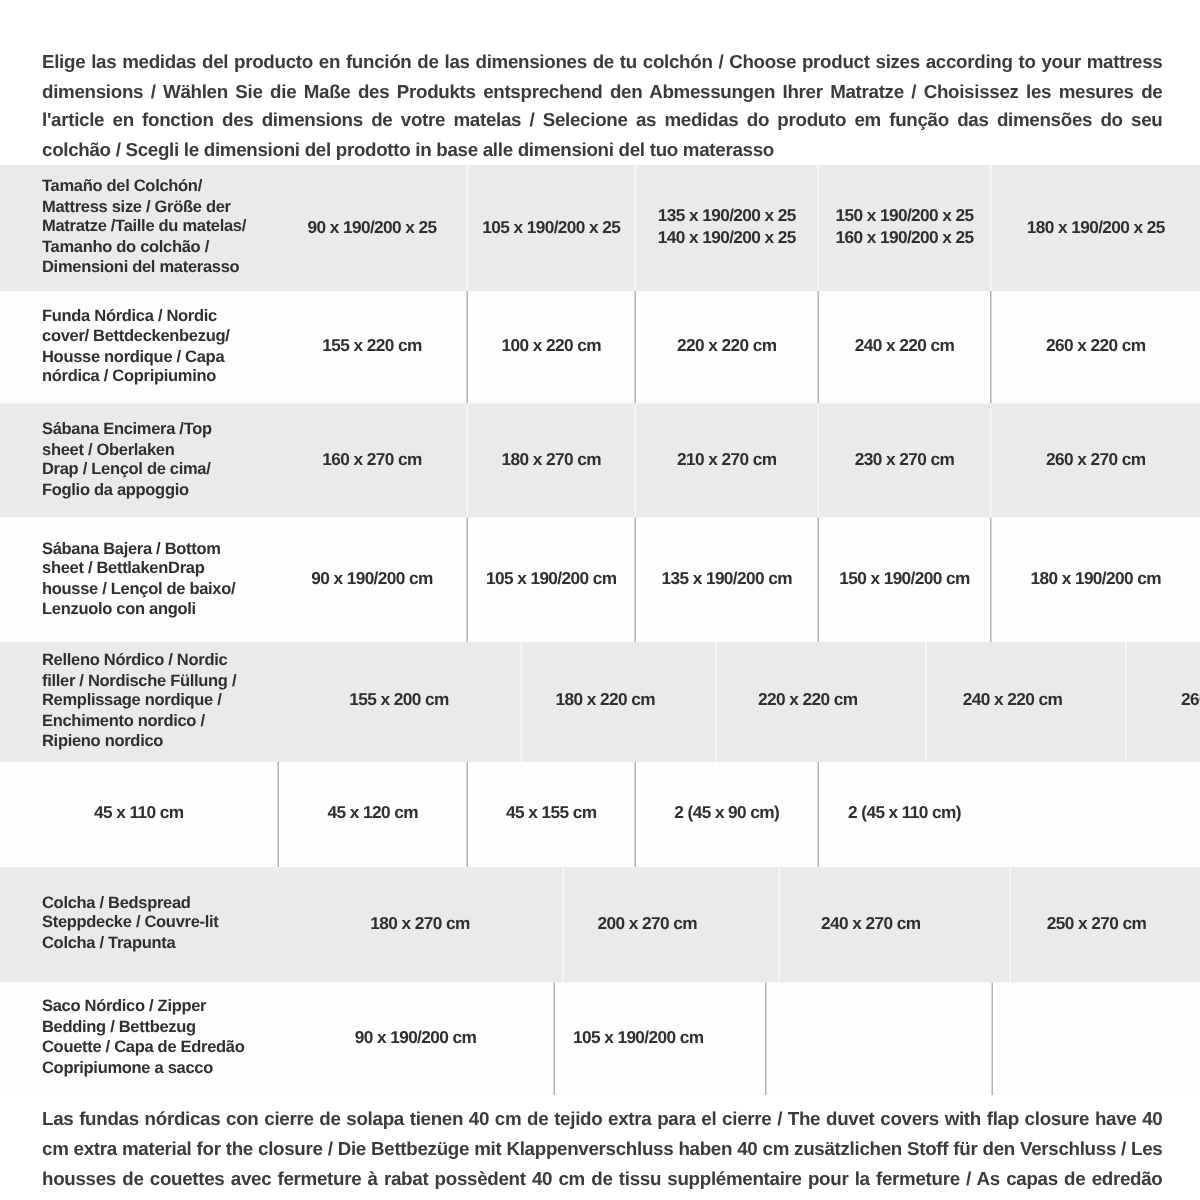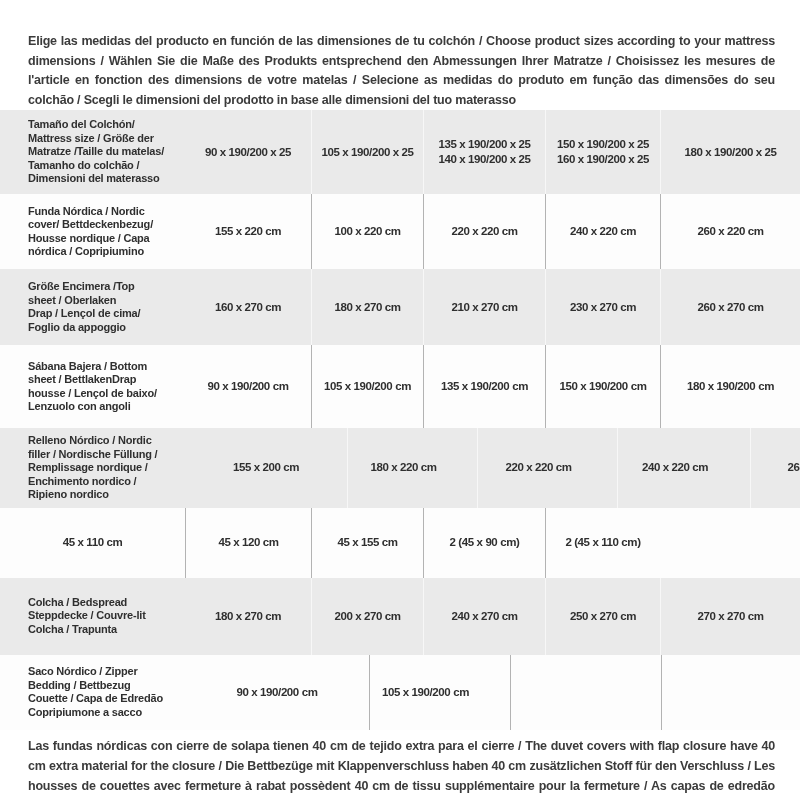--- a/index.html
+++ b/index.html
@@ -34,21 +34,21 @@
     box-sizing:border-box;
   }
   .t-row:nth-child(odd){background:#eaeaea;--sep:#f7f7f7;}
   .t-row:nth-child(even){background:#fdfdfd;--sep:#b3b3b3;}
   .t-row:nth-child(1){min-height:84px;}
   .t-row:nth-child(2){min-height:75px;}
   .t-row:nth-child(3){min-height:76px;}
   .t-row:nth-child(4){min-height:83px;}
   .t-row:nth-child(5){min-height:77px;gap:18px;}
   .t-row:nth-child(6){min-height:70px;}
-  .t-row:nth-child(7){min-height:77px;}
+  .t-row:nth-child(7){min-height:77px;gap:32px;}
   .t-row:nth-child(8){min-height:75px;gap:29px;}
   .cell{
     display:flex;
     align-items:center;
     box-sizing:border-box;
     white-space:pre-line;
   }
   .cell.label{
     justify-content:flex-start;
     text-align:left;
@@ -110,21 +110,21 @@
 Housse nordique / Capa
 nórdica / Copripiumino</div>
       <div class="cell v">155 x 220 cm</div>
       <div class="cell v">100 x 220 cm</div>
       <div class="cell v">220 x 220 cm</div>
       <div class="cell v">240 x 220 cm</div>
       <div class="cell v">260 x 220 cm</div>
     </div>
 
     <div class="t-row">
-      <div class="cell label">Größe Encimera /Top
+      <div class="cell label">Sábana Encimera /Top
 sheet / Oberlaken
 Drap / Lençol de cima/
 Foglio da appoggio</div>
       <div class="cell v">160 x 270 cm</div>
       <div class="cell v">180 x 270 cm</div>
       <div class="cell v">210 x 270 cm</div>
       <div class="cell v">230 x 270 cm</div>
       <div class="cell v">260 x 270 cm</div>
     </div>
 

